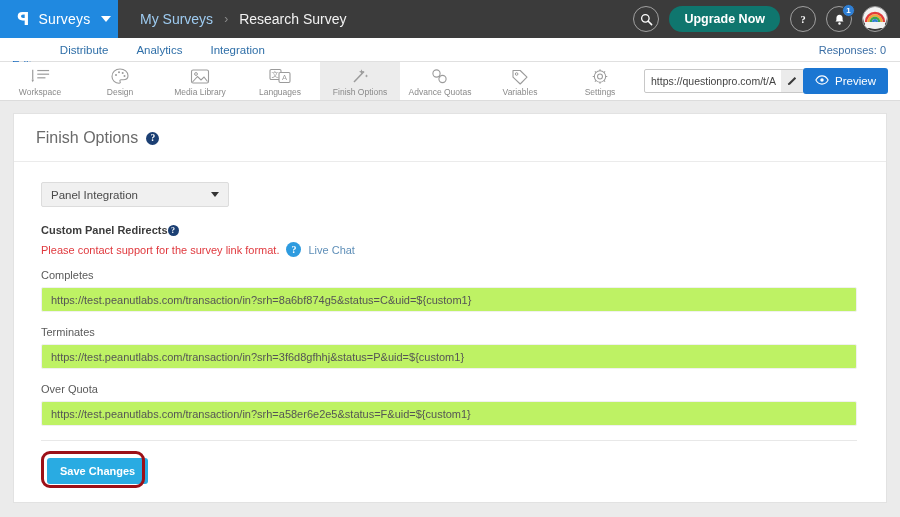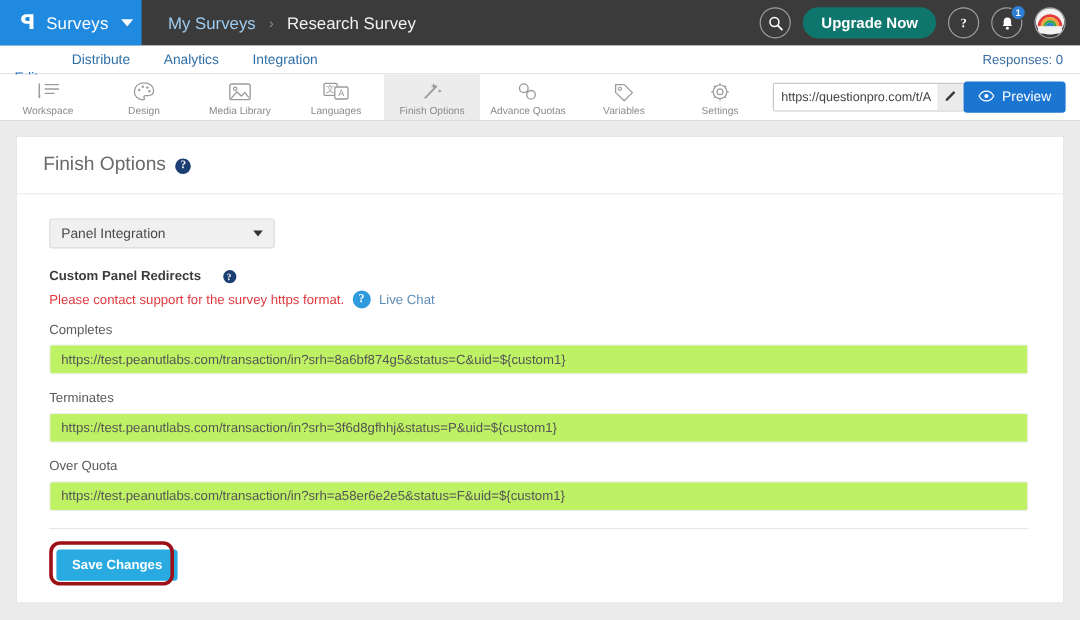--- a/index.html
+++ b/index.html
@@ -239,21 +239,21 @@
   }
   .select-caret {
     position: absolute; right: 9px;
     width: 0; height: 0;
     border-left: 4.5px solid transparent;
     border-right: 4.5px solid transparent;
     border-top: 5px solid #333;
   }
 
   .subhead {
-    display: flex; align-items: center; gap: 18px;
+    display: flex; align-items: center; gap: 0;
     font-size: 11px; font-weight: bold; color: #3c3c3c;
     margin-bottom: 6px;
   }
   .help-dot-sm {
     width: 11px; height: 11px; border-radius: 50%;
     background: #1b3f73;
     color: #fff;
     font-size: 8px; font-weight: bold;
     display: flex; align-items: center; justify-content: center;
     cursor: pointer;
@@ -526,21 +526,21 @@
         <span>Panel Integration</span>
         <span class="select-caret"></span>
       </div>
 
       <div class="subhead">
         <span>Custom Panel Redirects</span>
         <span class="help-dot-sm">?</span>
       </div>
 
       <div class="warn-row">
-        <span class="warn-text">Please contact support for the survey https format.</span>
+        <span class="warn-text">Please contact support for the survey link format.</span>
         <span class="chat-dot">?</span>
         <span class="chat-link">Live Chat</span>
       </div>
 
       <div>
         <div class="field-label">Completes</div>
         <div class="field-input">https://test.peanutlabs.com/transaction/in?srh=8a6bf874g5&amp;status=C&amp;uid=${custom1}</div>
       </div>
 
       <div>

